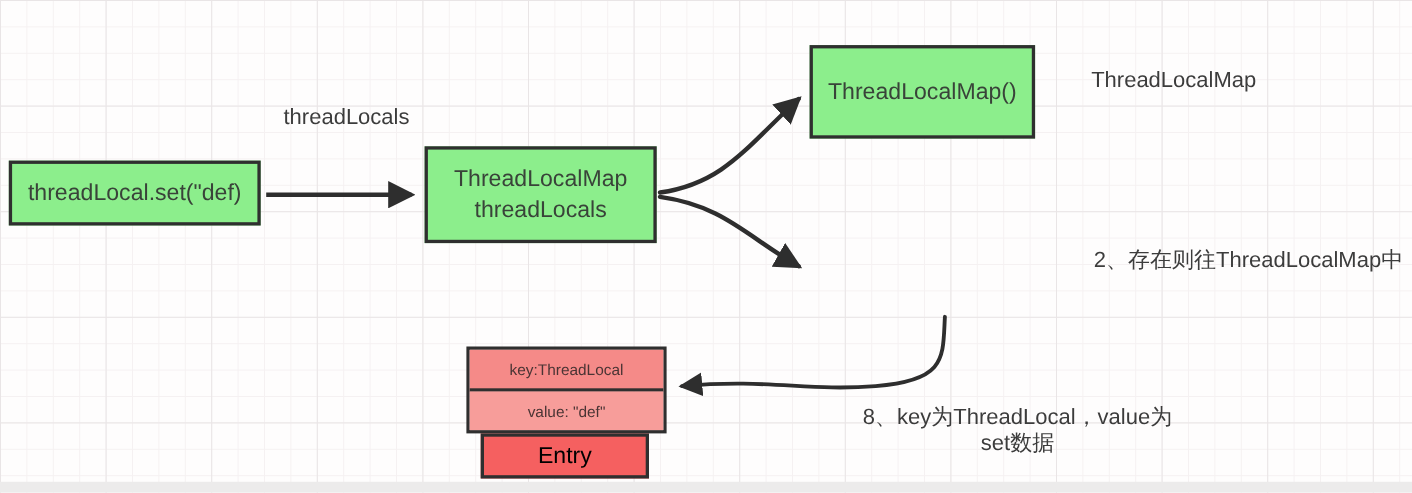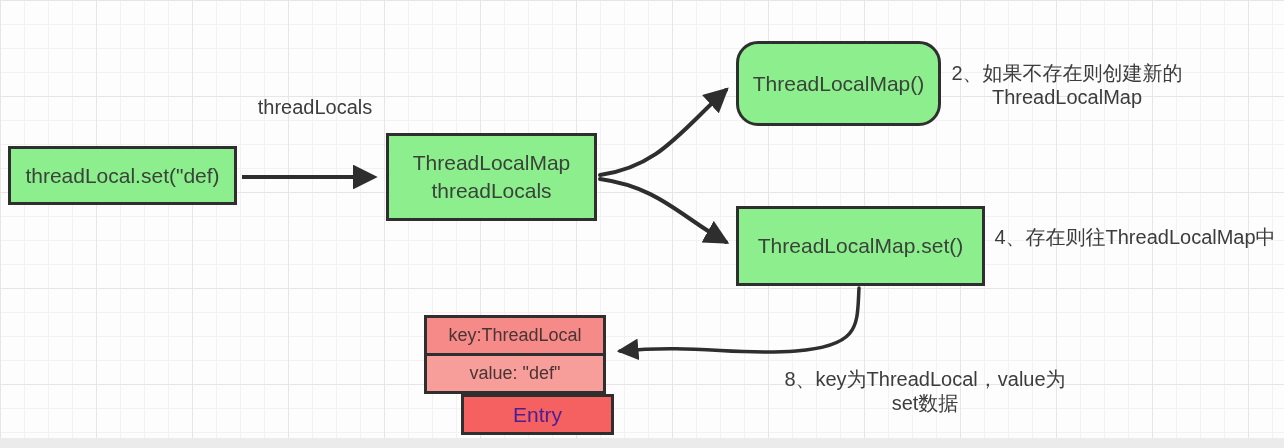--- a/index.html
+++ b/index.html
@@ -36,25 +36,25 @@
   }
   .green{background:#8cee8c;}
   .kv-stack{
     position:absolute;box-sizing:border-box;
     border:3px solid #2f2f2f;
     display:flex;flex-direction:column;
   }
   .kv-row{
     box-sizing:border-box;
     flex:1;display:flex;align-items:center;justify-content:center;
-    font-size:18px;color:#4a3434;
+    font-size:14px;color:#4a3434;
   }
   .kv-key{background:#f58a88;border-bottom:3px solid #2f2f2f;}
   .kv-value{background:#f79d9a;}
-  .entry{background:#f56060;color:#4c1d95;margin-left:24px;}
+  .entry{background:#f56060;color:#000000;}
   .note{
     position:absolute;
     font-size:20px;line-height:24px;
     color:#3c3c3c;
     text-align:center;
     white-space:nowrap;
   }
   svg.arrows{position:absolute;left:0;top:0;pointer-events:none;}
 </style>
 </head>
@@ -76,52 +76,48 @@
 
   <div class="node green" style="left:8px;top:146px;width:229px;height:59px;">
     <div>threadLocal.set("def)</div>
   </div>
 
   <div class="node green" style="left:386px;top:133px;width:211px;height:88px;">
     <div>ThreadLocalMap</div>
     <div>threadLocals</div>
   </div>
 
-  <div class="node green" style="left:736px;top:41px;width:205px;height:85px;border-radius:22px;">
+  <div class="node green" style="left:736px;top:41px;width:205px;height:85px;">
     <div>ThreadLocalMap()</div>
   </div>
 
-  <div class="node green" style="left:736px;top:206px;width:249px;height:80px;">
-    <div>ThreadLocalMap.set()</div>
-  </div>
 
   <div class="kv-stack" style="left:424px;top:315px;width:182px;height:79px;">
     <div class="kv-row kv-key">
       <span>key:ThreadLocal</span>
     </div>
     <div class="kv-row kv-value">
       <span>value: "def"</span>
     </div>
   </div>
 
   <div class="node entry" style="left:437px;top:394px;width:153px;height:41px;">
     <div>Entry</div>
   </div>
 
   <div class="note" style="left:225px;top:95px;width:180px;">
     <div>threadLocals</div>
   </div>
 
   <div class="note" style="left:942px;top:61px;width:250px;">
-    <div>2、如果不存在则创建新的</div>
     <div>ThreadLocalMap</div>
   </div>
 
   <div class="note" style="left:986px;top:225px;width:298px;">
-    <div>4、存在则往ThreadLocalMap中</div>
+    <div>2、存在则往ThreadLocalMap中</div>
   </div>
 
   <div class="note" style="left:775px;top:367px;width:300px;">
     <div>8、key为ThreadLocal，value为</div>
     <div>set数据</div>
   </div>
 
   <div class="bottom-strip"></div>
 </div>
 

